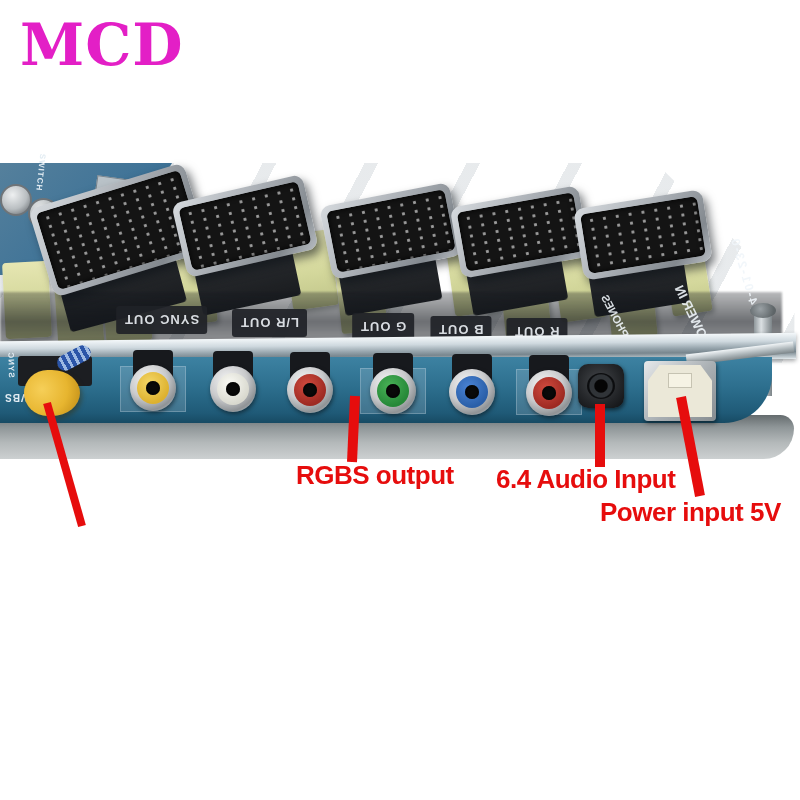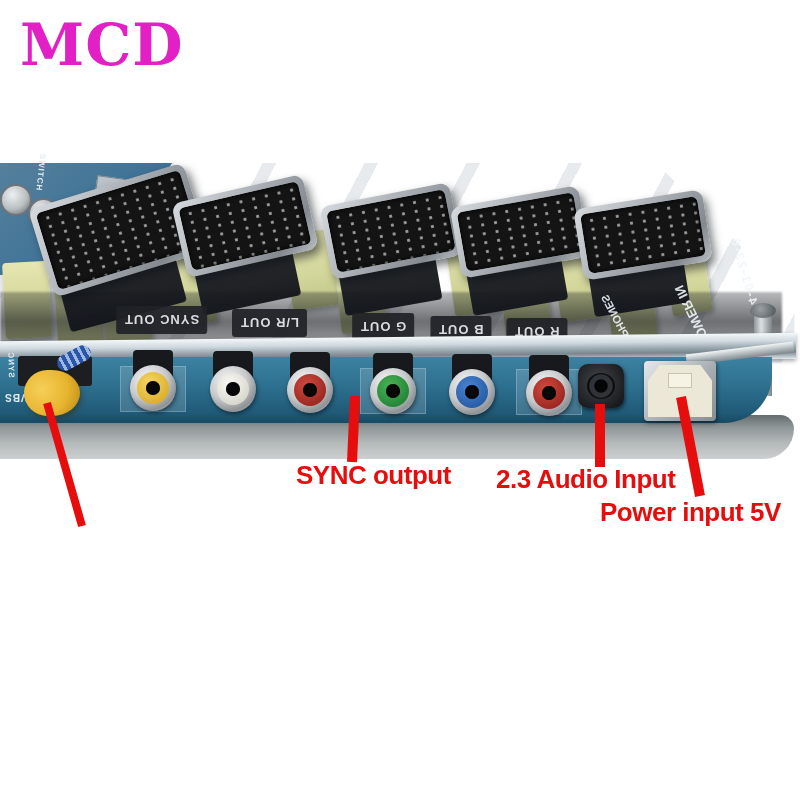--- a/index.html
+++ b/index.html
@@ -255,17 +255,17 @@
   </div>
   <div class="bracket"></div>
 
   <svg class="lines" width="800" height="800">
     <line x1="47" y1="403" x2="82" y2="526" stroke="#e60d0d" stroke-width="8"></line>
     <line x1="355" y1="396" x2="352" y2="462" stroke="#e60d0d" stroke-width="10"></line>
     <line x1="600" y1="404" x2="600" y2="467" stroke="#e60d0d" stroke-width="10"></line>
     <line x1="681" y1="397" x2="700" y2="496" stroke="#e60d0d" stroke-width="10"></line>
   </svg>
 
-  <div class="lbl lbl-rgbs">SYNC output</div>
-  <div class="lbl lbl-audio">2.3 Audio Input</div>
+  <div class="lbl lbl-rgbs">RGBS output</div>
+  <div class="lbl lbl-audio">6.4 Audio Input</div>
   <div class="lbl lbl-power">Power input 5V</div>
 
 </div>
 
 </body></html>

